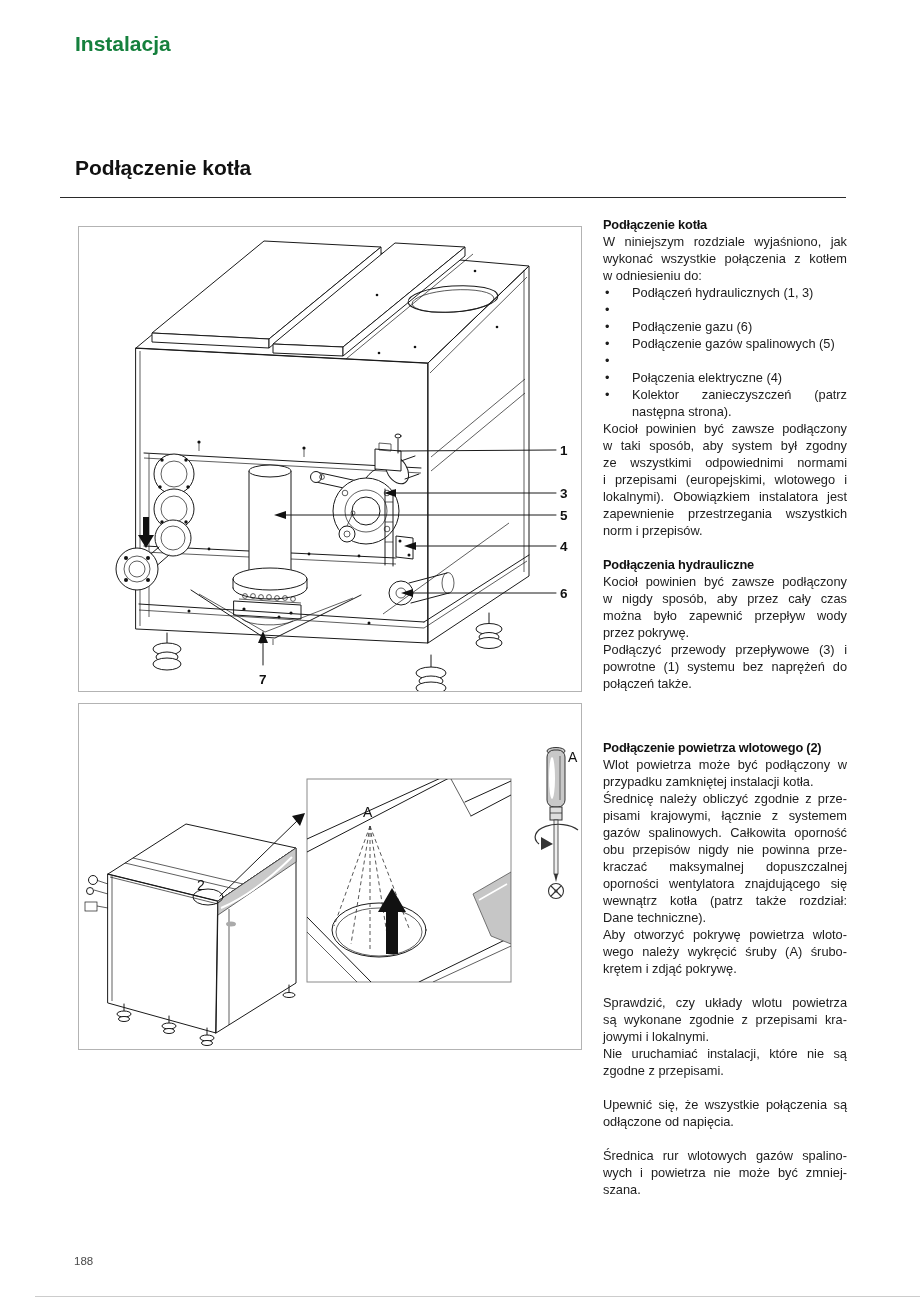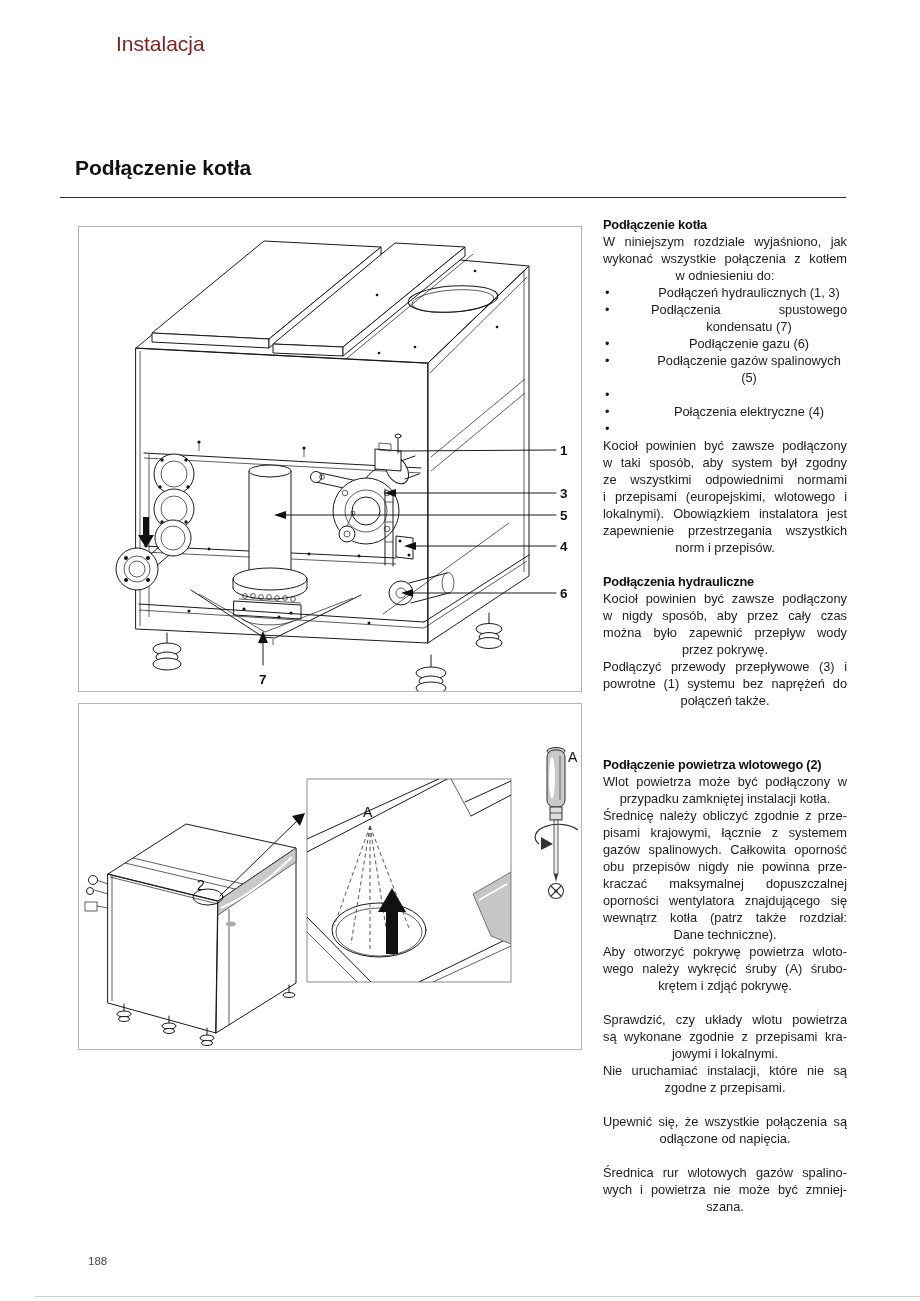--- a/index.html
+++ b/index.html
@@ -1,33 +1,33 @@
 <!DOCTYPE html>
 <html><head>
 <meta charset="utf-8">
 <style>
   html,body{margin:0;padding:0;background:#ffffff;}
   #page{position:relative;width:920px;height:1301px;background:#fff;overflow:hidden;
         font-family:"Liberation Sans","DejaVu Sans",sans-serif;color:#1c1c1c;}
-  .chapter{position:absolute;left:75px;top:32px;font-size:21px;font-weight:normal;color:#7f1d1d;margin-left:41px;}
+  .chapter{position:absolute;left:75px;top:32px;font-size:21px;font-weight:bold;color:#15803d;}
   .section-title{position:absolute;left:75px;top:156px;font-size:21px;font-weight:bold;color:#111;}
   .rule{position:absolute;left:60px;top:197px;width:786px;height:0;border-top:1.4px solid #2a2a2a;}
   .figbox{position:absolute;left:78px;background:#fff;border:1px solid #b3b3b3;}
   #fig1{top:226px;width:502px;height:464px;}
   #fig2{top:703px;width:502px;height:345px;}
   #right-col{position:absolute;left:603px;top:216px;width:244px;font-size:12.8px;line-height:17px;}
   #right-col .h{font-weight:bold;white-space:nowrap;letter-spacing:-0.2px;color:#111;}
   #right-col .jline{text-align:justify;text-align-last:justify;white-space:normal;}
-  #right-col .lline{text-align:center;}
+  #right-col .lline{text-align:left;}
   #right-col .sp{height:17px;}
   #right-col .sp-l{height:47px;}
   #right-col .brow{display:flex;}
   #right-col .bu{flex:none;width:27px;padding-left:2px;}
-  #right-col .bct{flex:1;min-width:0;margin-left:19px;}
-  .pagenum{position:absolute;left:88px;top:1255px;font-size:11.5px;color:#4a4a4a;}
+  #right-col .bct{flex:1;min-width:0;}
+  .pagenum{position:absolute;left:74px;top:1255px;font-size:11.5px;color:#4a4a4a;}
   .bottomline{position:absolute;left:35px;top:1296px;width:885px;border-top:1px solid #cccccc;}
   svg{display:block;}
   svg .ln{fill:none;stroke:#1a1a1a;stroke-width:1;stroke-linejoin:round;stroke-linecap:round;}
   svg .thin{fill:none;stroke:#1a1a1a;stroke-width:0.7;}
   svg .wht{fill:#ffffff;stroke:#1a1a1a;stroke-width:1;stroke-linejoin:round;}
   svg .num{font-family:"Liberation Sans",sans-serif;font-size:13.5px;font-weight:bold;fill:#111;}
   svg .lbl{font-family:"Liberation Sans",sans-serif;font-size:14px;fill:#111;}
   svg .dot{fill:#111;stroke:none;}
   svg .blk{fill:#111;stroke:none;}
   svg .dash{fill:none;stroke:#444;stroke-width:0.9;stroke-dasharray:4 3;}
@@ -317,24 +317,20 @@
       <div class="jline">wykonać wszystkie połączenia z kotłem</div>
       <div class="lline">w odniesieniu do:</div>
       <div class="brow">
         <span class="bu">•</span>
         <div class="bct">
           <div class="lline">Podłączeń hydraulicznych (1, 3)</div>
         </div>
       </div>
       <div class="brow">
         <span class="bu">•</span>
-        <div class="bct">
-          <div class="jline">Podłączenia spustowego</div>
-          <div class="lline">kondensatu (7)</div>
-        </div>
       </div>
       <div class="brow">
         <span class="bu">•</span>
         <div class="bct">
           <div class="lline">Podłączenie gazu (6)</div>
         </div>
       </div>
       <div class="brow">
         <span class="bu">•</span>
         <div class="bct">
@@ -345,20 +341,24 @@
         <span class="bu">•</span>
       </div>
       <div class="brow">
         <span class="bu">•</span>
         <div class="bct">
           <div class="lline">Połączenia elektryczne (4)</div>
         </div>
       </div>
       <div class="brow">
         <span class="bu">•</span>
+        <div class="bct">
+          <div class="jline">Kolektor zanieczyszczeń (patrz</div>
+          <div class="lline">następna strona).</div>
+        </div>
       </div>
       <div class="jline">Kocioł powinien być zawsze podłączony</div>
       <div class="jline">w taki sposób, aby system był zgodny</div>
       <div class="jline">ze wszystkimi odpowiednimi normami</div>
       <div class="jline">i przepisami (europejskimi, wlotowego i</div>
       <div class="jline">lokalnymi). Obowiązkiem instalatora jest</div>
       <div class="jline">zapewnienie przestrzegania wszystkich</div>
       <div class="lline">norm i przepisów.</div>
       <div class="sp"></div>
       <div class="h">Podłączenia hydrauliczne</div>

